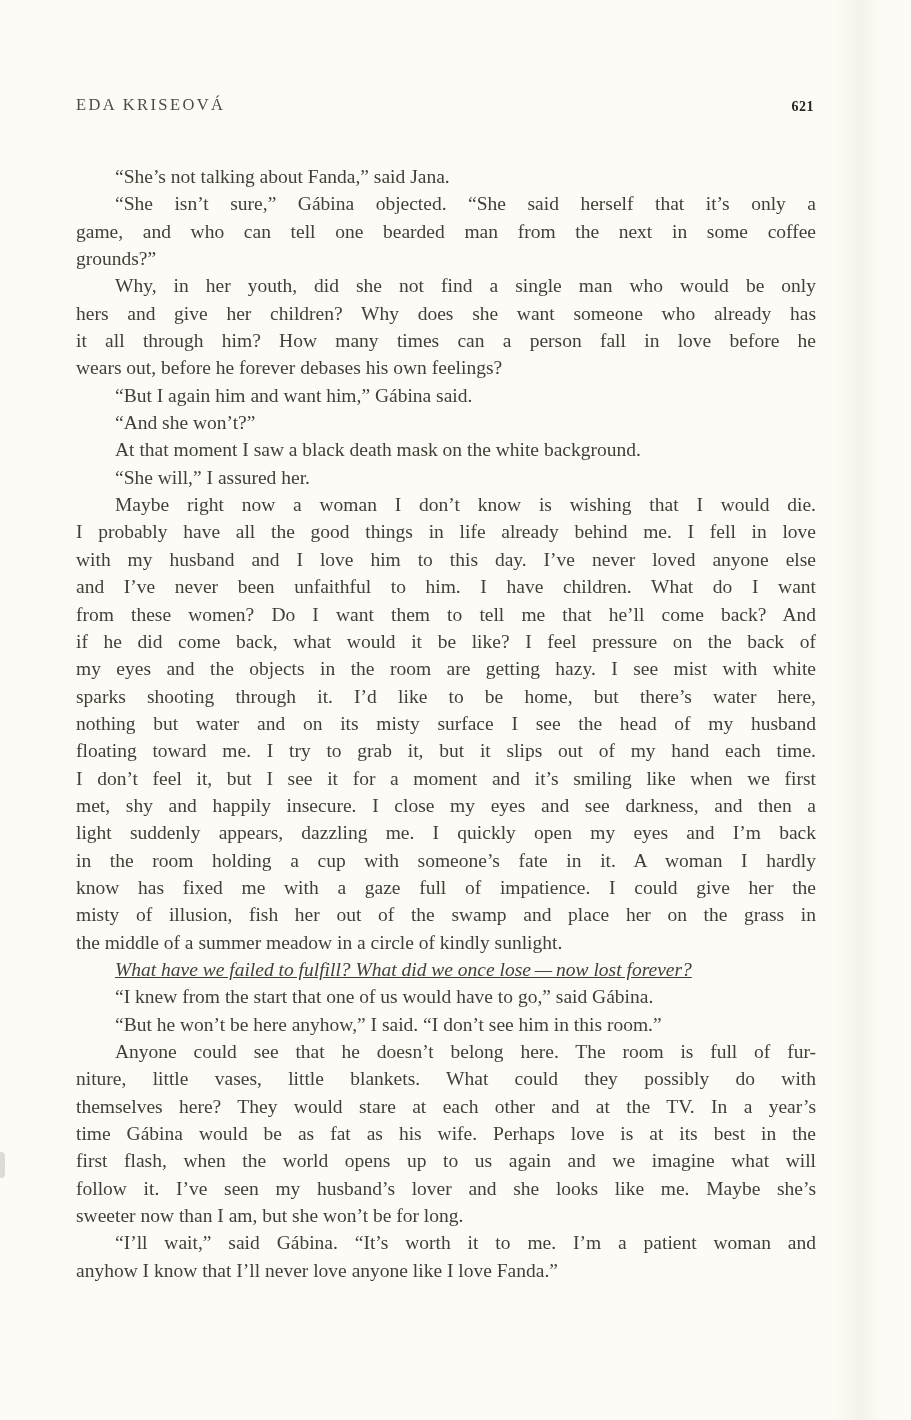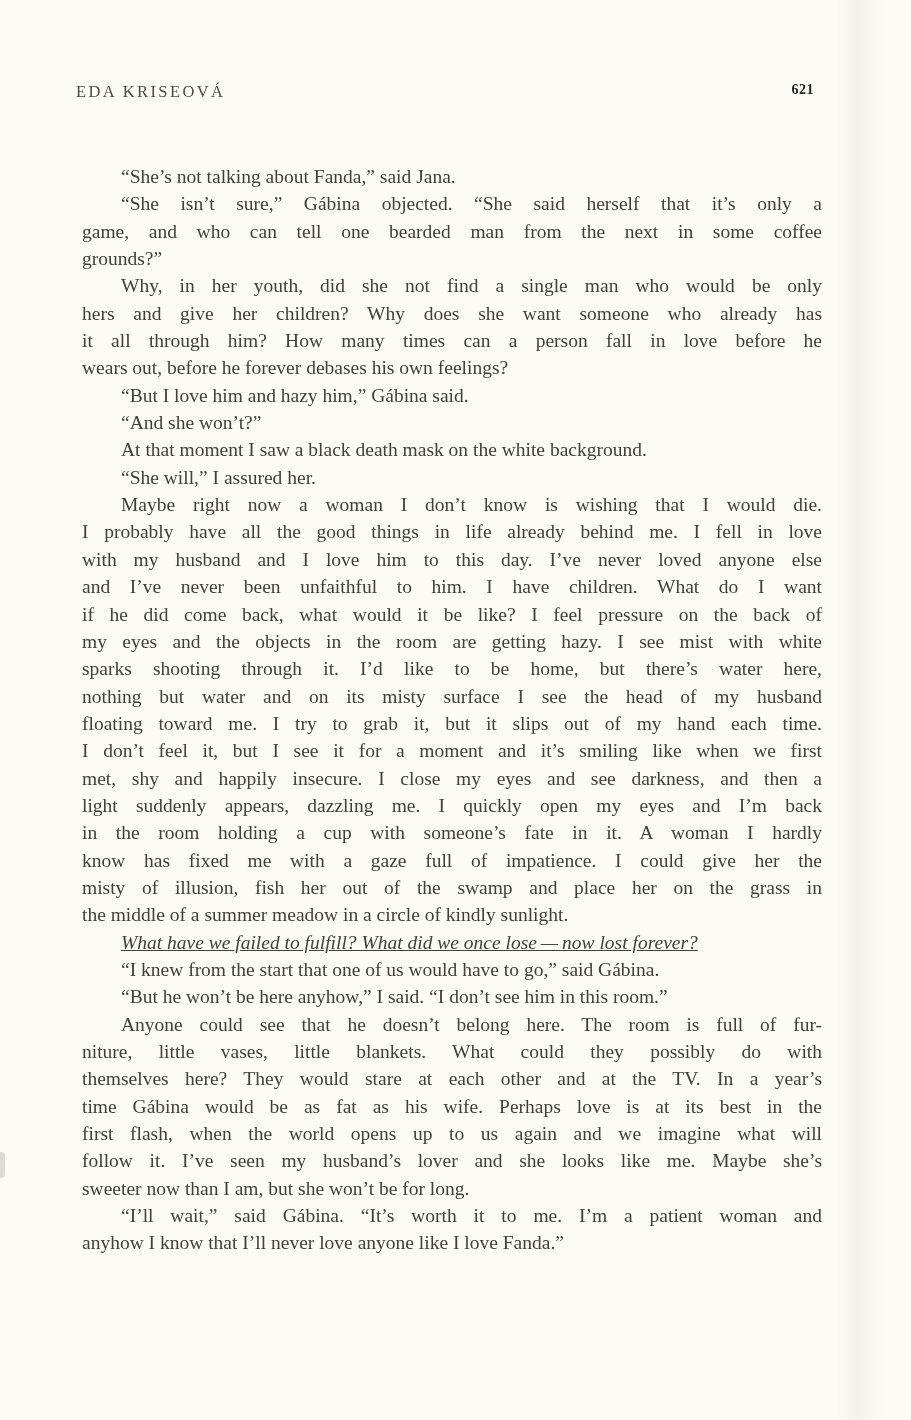--- a/index.html
+++ b/index.html
@@ -32,42 +32,42 @@
     left: 0;
     top: 1152px;
     width: 5px;
     height: 26px;
     background: #cfcec8;
     border-radius: 0 4px 4px 0;
     opacity: 0.7;
   }
   .header {
     position: absolute;
-    top: 82px;
+    top: 95px;
     left: 76px;
     right: 97px;
     display: flex;
     justify-content: space-between;
-    align-items: flex-start;
+    align-items: flex-end;
   }
   .author {
     font-size: 16.5px;
     letter-spacing: 2.4px;
     color: #4f4b43;
   }
   .pagenum {
     font-size: 14px;
     font-weight: bold;
     color: #262420;
     letter-spacing: 0.5px;
   }
   .body-text {
     position: absolute;
     top: 163px;
-    left: 82px;
+    left: 76px;
     width: 740px;
     font-size: 19.5px;
     color: #423f38;
   }
   .line {
     line-height: 27.35px;
     text-align: left;
   }
   .line.just {
     text-align: justify;
@@ -95,28 +95,29 @@
 
   <div class="body-text">
       <div class="line indent">“She’s not talking about Fanda,” said Jana.</div>
       <div class="line indent just">“She isn’t sure,” Gábina objected. “She said herself that it’s only a</div>
       <div class="line just">game, and who can tell one bearded man from the next in some coffee</div>
       <div class="line">grounds?”</div>
       <div class="line indent just">Why, in her youth, did she not find a single man who would be only</div>
       <div class="line just">hers and give her children? Why does she want someone who already has</div>
       <div class="line just">it all through him? How many times can a person fall in love before he</div>
       <div class="line">wears out, before he forever debases his own feelings?</div>
-      <div class="line indent">“But I love him and hazy him,” Gábina said.</div>
+      <div class="line indent">“But I again him and want him,” Gábina said.</div>
       <div class="line indent">“And she won’t?”</div>
       <div class="line indent">At that moment I saw a black death mask on the white background.</div>
       <div class="line indent">“She will,” I assured her.</div>
       <div class="line indent just">Maybe right now a woman I don’t know is wishing that I would die.</div>
       <div class="line just">I probably have all the good things in life already behind me. I fell in love</div>
       <div class="line just">with my husband and I love him to this day. I’ve never loved anyone else</div>
       <div class="line just">and I’ve never been unfaithful to him. I have children. What do I want</div>
+      <div class="line just">from these women? Do I want them to tell me that he’ll come back? And</div>
       <div class="line just">if he did come back, what would it be like? I feel pressure on the back of</div>
       <div class="line just">my eyes and the objects in the room are getting hazy. I see mist with white</div>
       <div class="line just">sparks shooting through it. I’d like to be home, but there’s water here,</div>
       <div class="line just">nothing but water and on its misty surface I see the head of my husband</div>
       <div class="line just">floating toward me. I try to grab it, but it slips out of my hand each time.</div>
       <div class="line just">I don’t feel it, but I see it for a moment and it’s smiling like when we first</div>
       <div class="line just">met, shy and happily insecure. I close my eyes and see darkness, and then a</div>
       <div class="line just">light suddenly appears, dazzling me. I quickly open my eyes and I’m back</div>
       <div class="line just">in the room holding a cup with someone’s fate in it. A woman I hardly</div>
       <div class="line just">know has fixed me with a gaze full of impatience. I could give her the</div>

